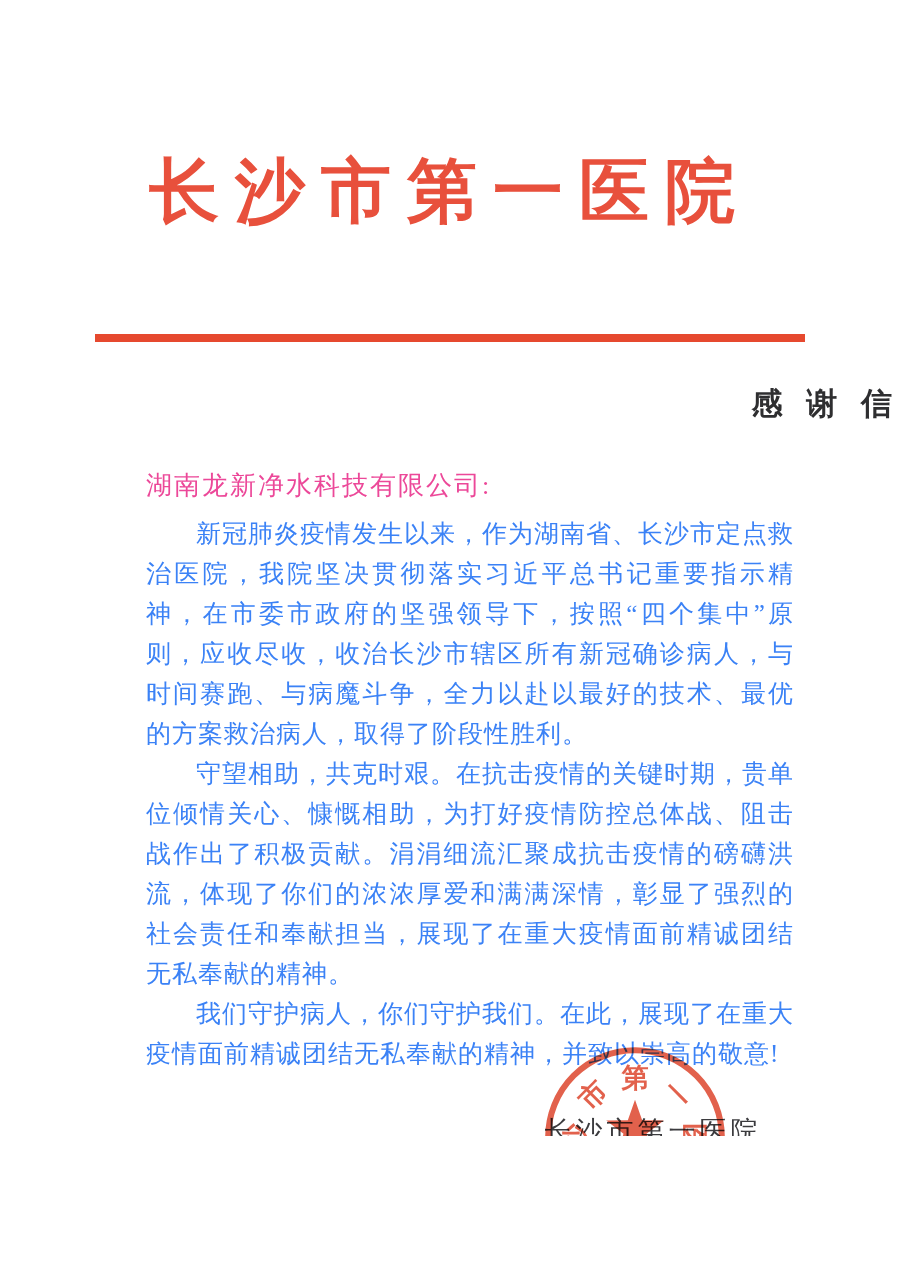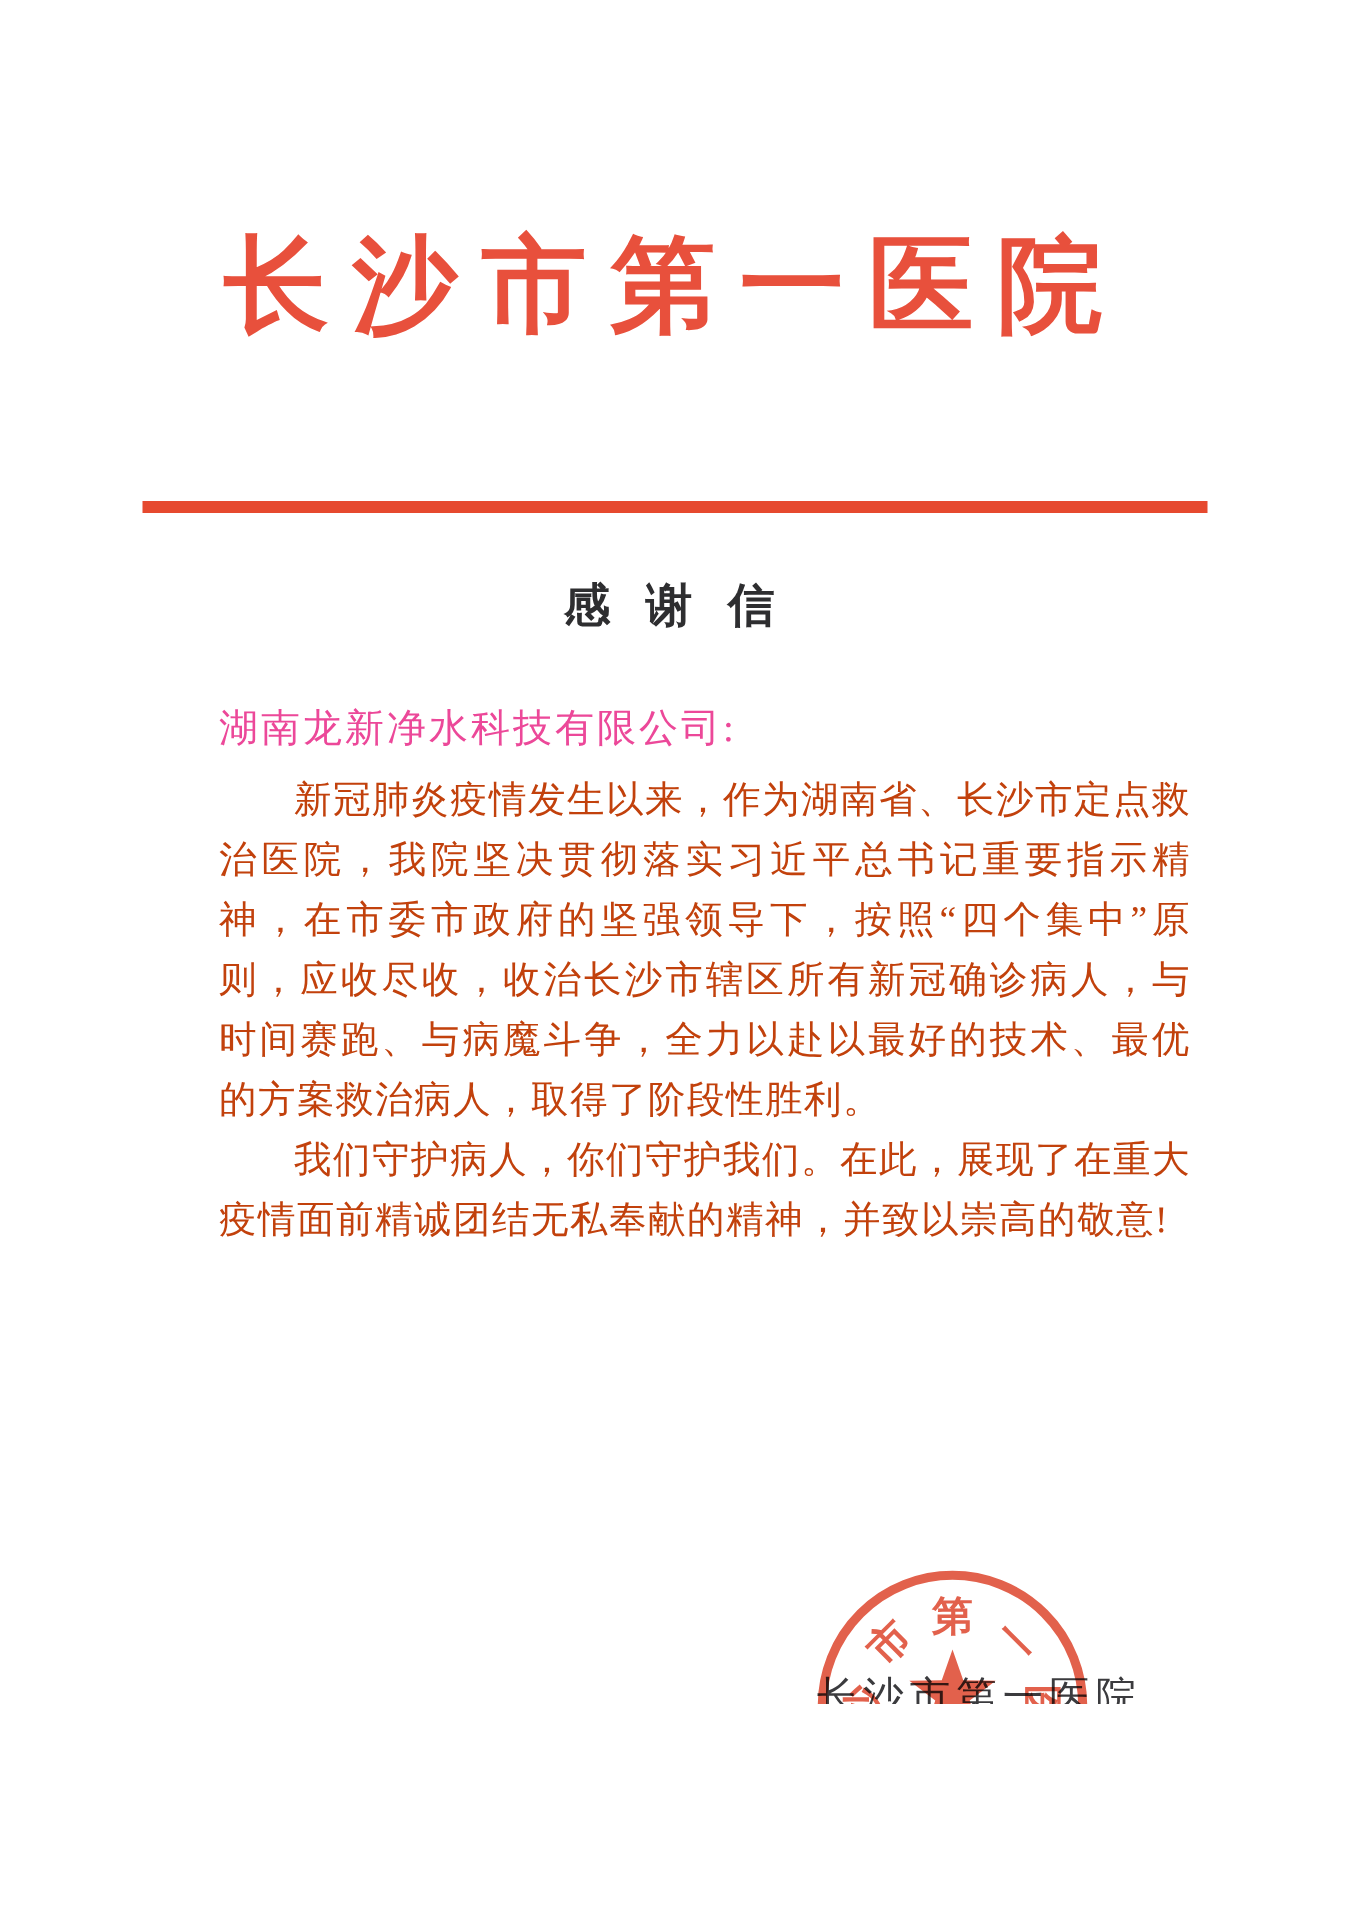--- a/index.html
+++ b/index.html
@@ -16,32 +16,32 @@
     margin:0;text-align:center;
     font-size:70px;font-weight:bold;line-height:1.2;
     color:#e8503c;letter-spacing:16px;
   }
   .red-rule{
     position:absolute;top:334px;left:95px;
     width:710px;height:8px;background:#e6492f;
   }
   .letter-title{
     position:absolute;top:383px;left:0;width:100%;
-    margin:0;text-align:center;
+    margin:0;text-align:right;
     font-size:31px;font-weight:bold;color:#2e2e30;
     letter-spacing:8px;
   }
   .salutation{
     position:absolute;top:468px;left:146px;
     margin:0;font-size:26px;color:#ec4899;
     letter-spacing:2px;
   }
   .letter-body{
     position:absolute;top:514px;left:146px;width:648px;
-    font-size:25px;line-height:40px;color:#c2410c;
+    font-size:25px;line-height:40px;color:#3b82f6;
     text-align:justify;letter-spacing:1px;
   }
   .letter-body p{margin:0;text-indent:2em;}
   .sign-block{
     position:absolute;top:1112px;left:538px;width:230px;
     text-align:center;color:#3b3b3e;
   }
   .sign-name{font-size:27px;letter-spacing:4px;line-height:38px;}
   .sign-date{font-size:32px;letter-spacing:2px;line-height:38px;}
   .seal{
@@ -59,20 +59,21 @@
   <h1 class="letterhead-title" style="color: rgb(232, 80, 60);">长沙市第一医院</h1>
 
   <div class="red-rule" style="background: rgb(230, 73, 47);"></div>
 
   <h2 class="letter-title">感 谢 信</h2>
 
   <p class="salutation">湖南龙新净水科技有限公司:</p>
 
   <div class="letter-body">
       <p>新冠肺炎疫情发生以来，作为湖南省、长沙市定点救治医院，我院坚决贯彻落实习近平总书记重要指示精神，在市委市政府的坚强领导下，按照“四个集中”原则，应收尽收，收治长沙市辖区所有新冠确诊病人，与时间赛跑、与病魔斗争，全力以赴以最好的技术、最优的方案救治病人，取得了阶段性胜利。</p>
+      <p>守望相助，共克时艰。在抗击疫情的关键时期，贵单位倾情关心、慷慨相助，为打好疫情防控总体战、阻击战作出了积极贡献。涓涓细流汇聚成抗击疫情的磅礴洪流，体现了你们的浓浓厚爱和满满深情，彰显了强烈的社会责任和奉献担当，展现了在重大疫情面前精诚团结无私奉献的精神。</p>
       <p>我们守护病人，你们守护我们。在此，展现了在重大疫情面前精诚团结无私奉献的精神，并致以崇高的敬意!</p>
     </div>
 
   <div class="sign-block">
     <div class="sign-name">长沙市第一医院</div>
     <div class="sign-date">2020 年 4 月 3 日</div>
   </div>
 
   <svg class="seal" viewBox="0 0 220 220" xmlns="http://www.w3.org/2000/svg">
     <circle cx="110" cy="110" r="86" fill="none" stroke="#de4b33" stroke-width="6"></circle>

